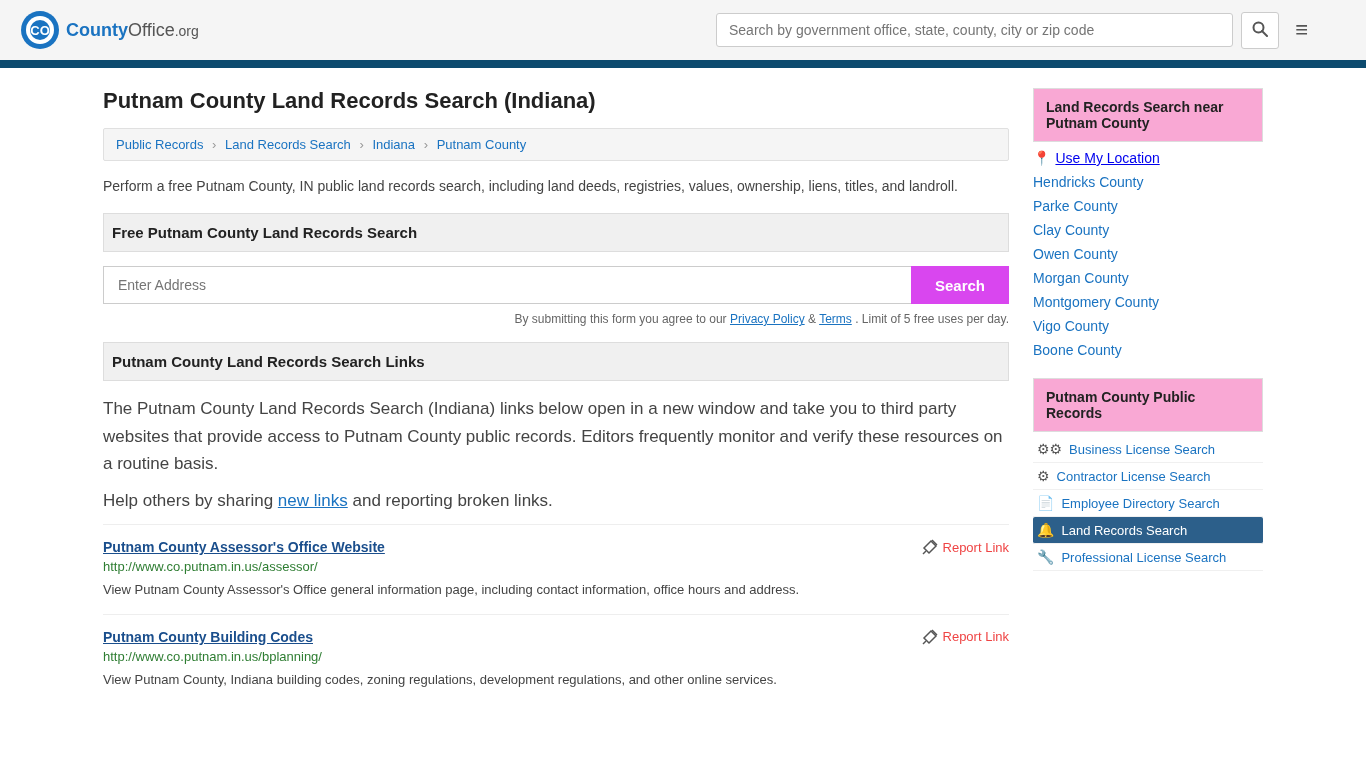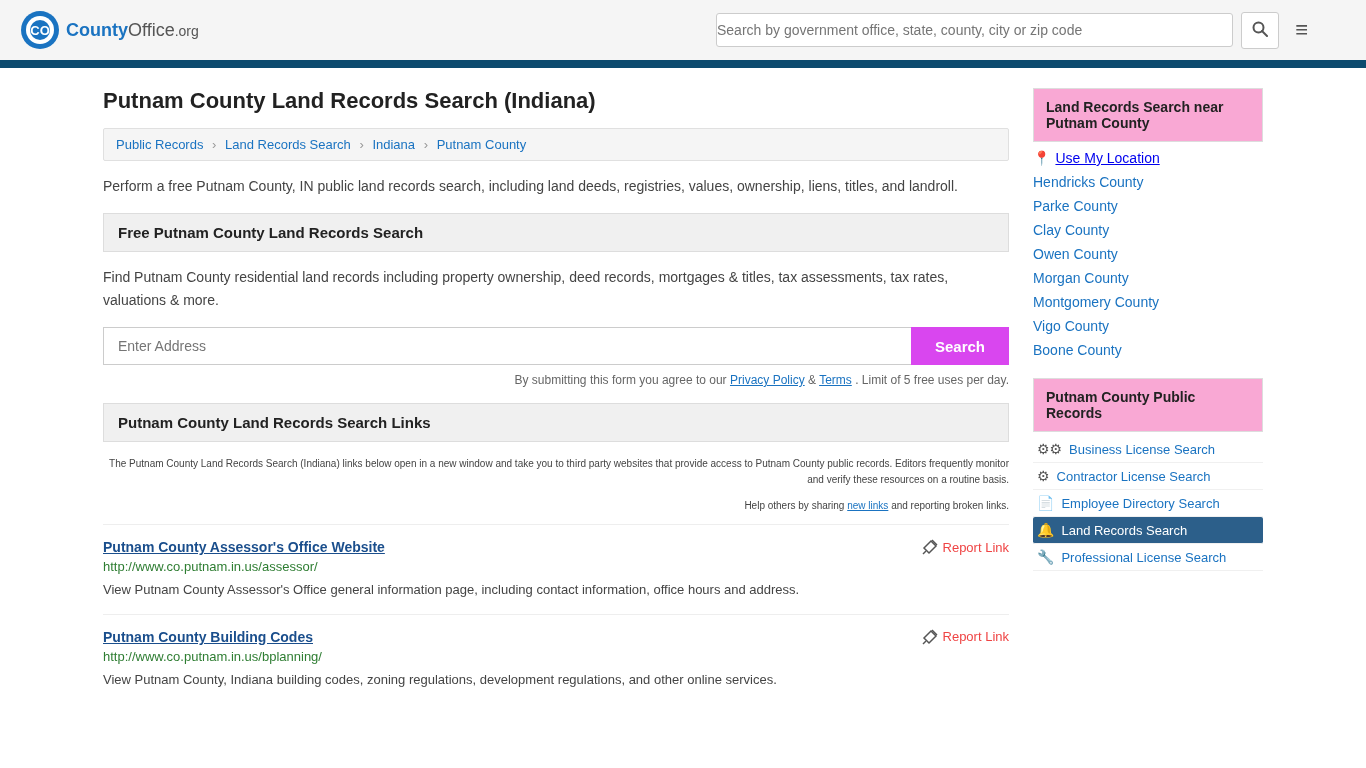--- a/index.html
+++ b/index.html
@@ -26,21 +26,21 @@
     #search-bar-area {
       display: flex;
       align-items: center;
       gap: 8px;
       flex: 1;
       max-width: 600px;
       margin: 0 30px;
     }
     #header-search-input {
       flex: 1;
-      padding: 8px 0;
+      padding: 8px 12px;
       border: 1px solid #ccc;
       border-radius: 3px;
       font-size: 14px;
       color: #999;
     }
     #header-search-btn {
       background: #fff;
       border: 1px solid #ccc;
       border-radius: 3px;
       padding: 8px 10px;
@@ -101,21 +101,21 @@
       font-size: 14px;
       color: #444;
       line-height: 1.6;
       margin-bottom: 16px;
     }
 
     
     .section-header {
       background: #f0f0f0;
       border: 1px solid #ddd;
-      padding: 10px 14px;
+      padding: 10px 8px;
       font-size: 15px;
       font-weight: bold;
       color: #222;
       margin-bottom: 14px;
     }
 
     
     #search-form-area {
       margin-bottom: 8px;
     }
@@ -150,25 +150,24 @@
     #form-terms a {
       color: #1a73c1;
       text-decoration: underline;
     }
 
     
     #links-section {
       margin-top: 16px;
     }
     .links-desc {
-      font-size: 10px;
+      font-size: 17px;
       color: #444;
       line-height: 1.6;
       margin-bottom: 10px;
-      text-align: right;
     }
     .links-desc a {
       color: #1a73c1;
       text-decoration: underline;
     }
 
     
     .link-item {
       border-top: 1px solid #eee;
       padding: 14px 0;
@@ -310,21 +309,20 @@
       <a href="#">Land Records Search</a>
       <span class="breadcrumb-sep">›</span>
       <a href="#">Indiana</a>
       <span class="breadcrumb-sep">›</span>
       <a href="#">Putnam County</a>
     </div>
 
     <p class="desc-text">Perform a free Putnam County, IN public land records search, including land deeds, registries, values, ownership, liens, titles, and landroll.</p>
 
     <div class="section-header">Free Putnam County Land Records Search</div>
-    <p class="desc-text">Find Putnam County residential land records including property ownership, deed records, mortgages &amp; titles, tax assessments, tax rates, valuations &amp; more.</p>
 
     <div id="search-form-area">
       <div id="address-search-row">
         <input type="text" id="address-input" placeholder="Enter Address" style="">
         <button id="search-submit-btn">Search</button>
       </div>
       <div id="form-terms">
         <span>By submitting this form you agree to our</span>
         <a href="#">Privacy Policy</a>
         <span> &amp; </span>

